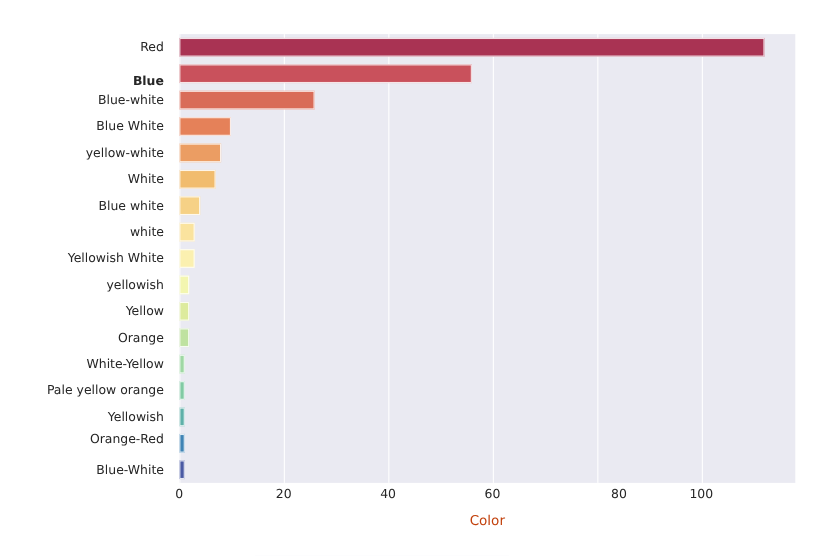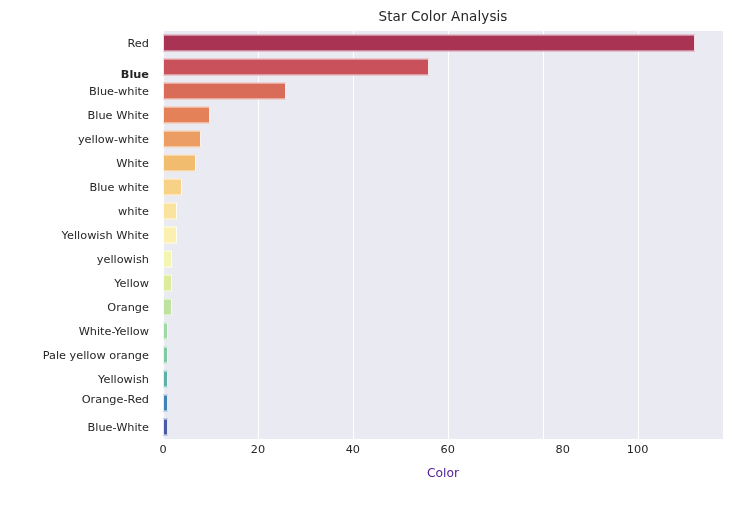--- a/index.html
+++ b/index.html
@@ -96,29 +96,28 @@
     transform: translateX(-50%);
     white-space: nowrap;
   }
   .xlabel {
     position: absolute;
     left: 163px;
     top: 466px;
     width: 560px;
     text-align: center;
     font-size: 12.3px;
-    color: #4c1d95;
+    color: #c2410c;
   }
 </style>
 </head>
 <body>
 
 <div class="figure">
 
-  <div class="chart-title">Star Color Analysis</div>
 
   <div class="ylabels">
       <div class="ytick" style="top: 12px;">Red</div>
       <div class="ytick" style="top: 43px; font-weight: bold;">Blue</div>
       <div class="ytick" style="top: 60px;">Blue-white</div>
       <div class="ytick" style="top: 84px;">Blue White</div>
       <div class="ytick" style="top: 108px;">yellow-white</div>
       <div class="ytick" style="top: 132px;">White</div>
       <div class="ytick" style="top: 156px;">Blue white</div>
       <div class="ytick" style="top: 180px;">white</div>

